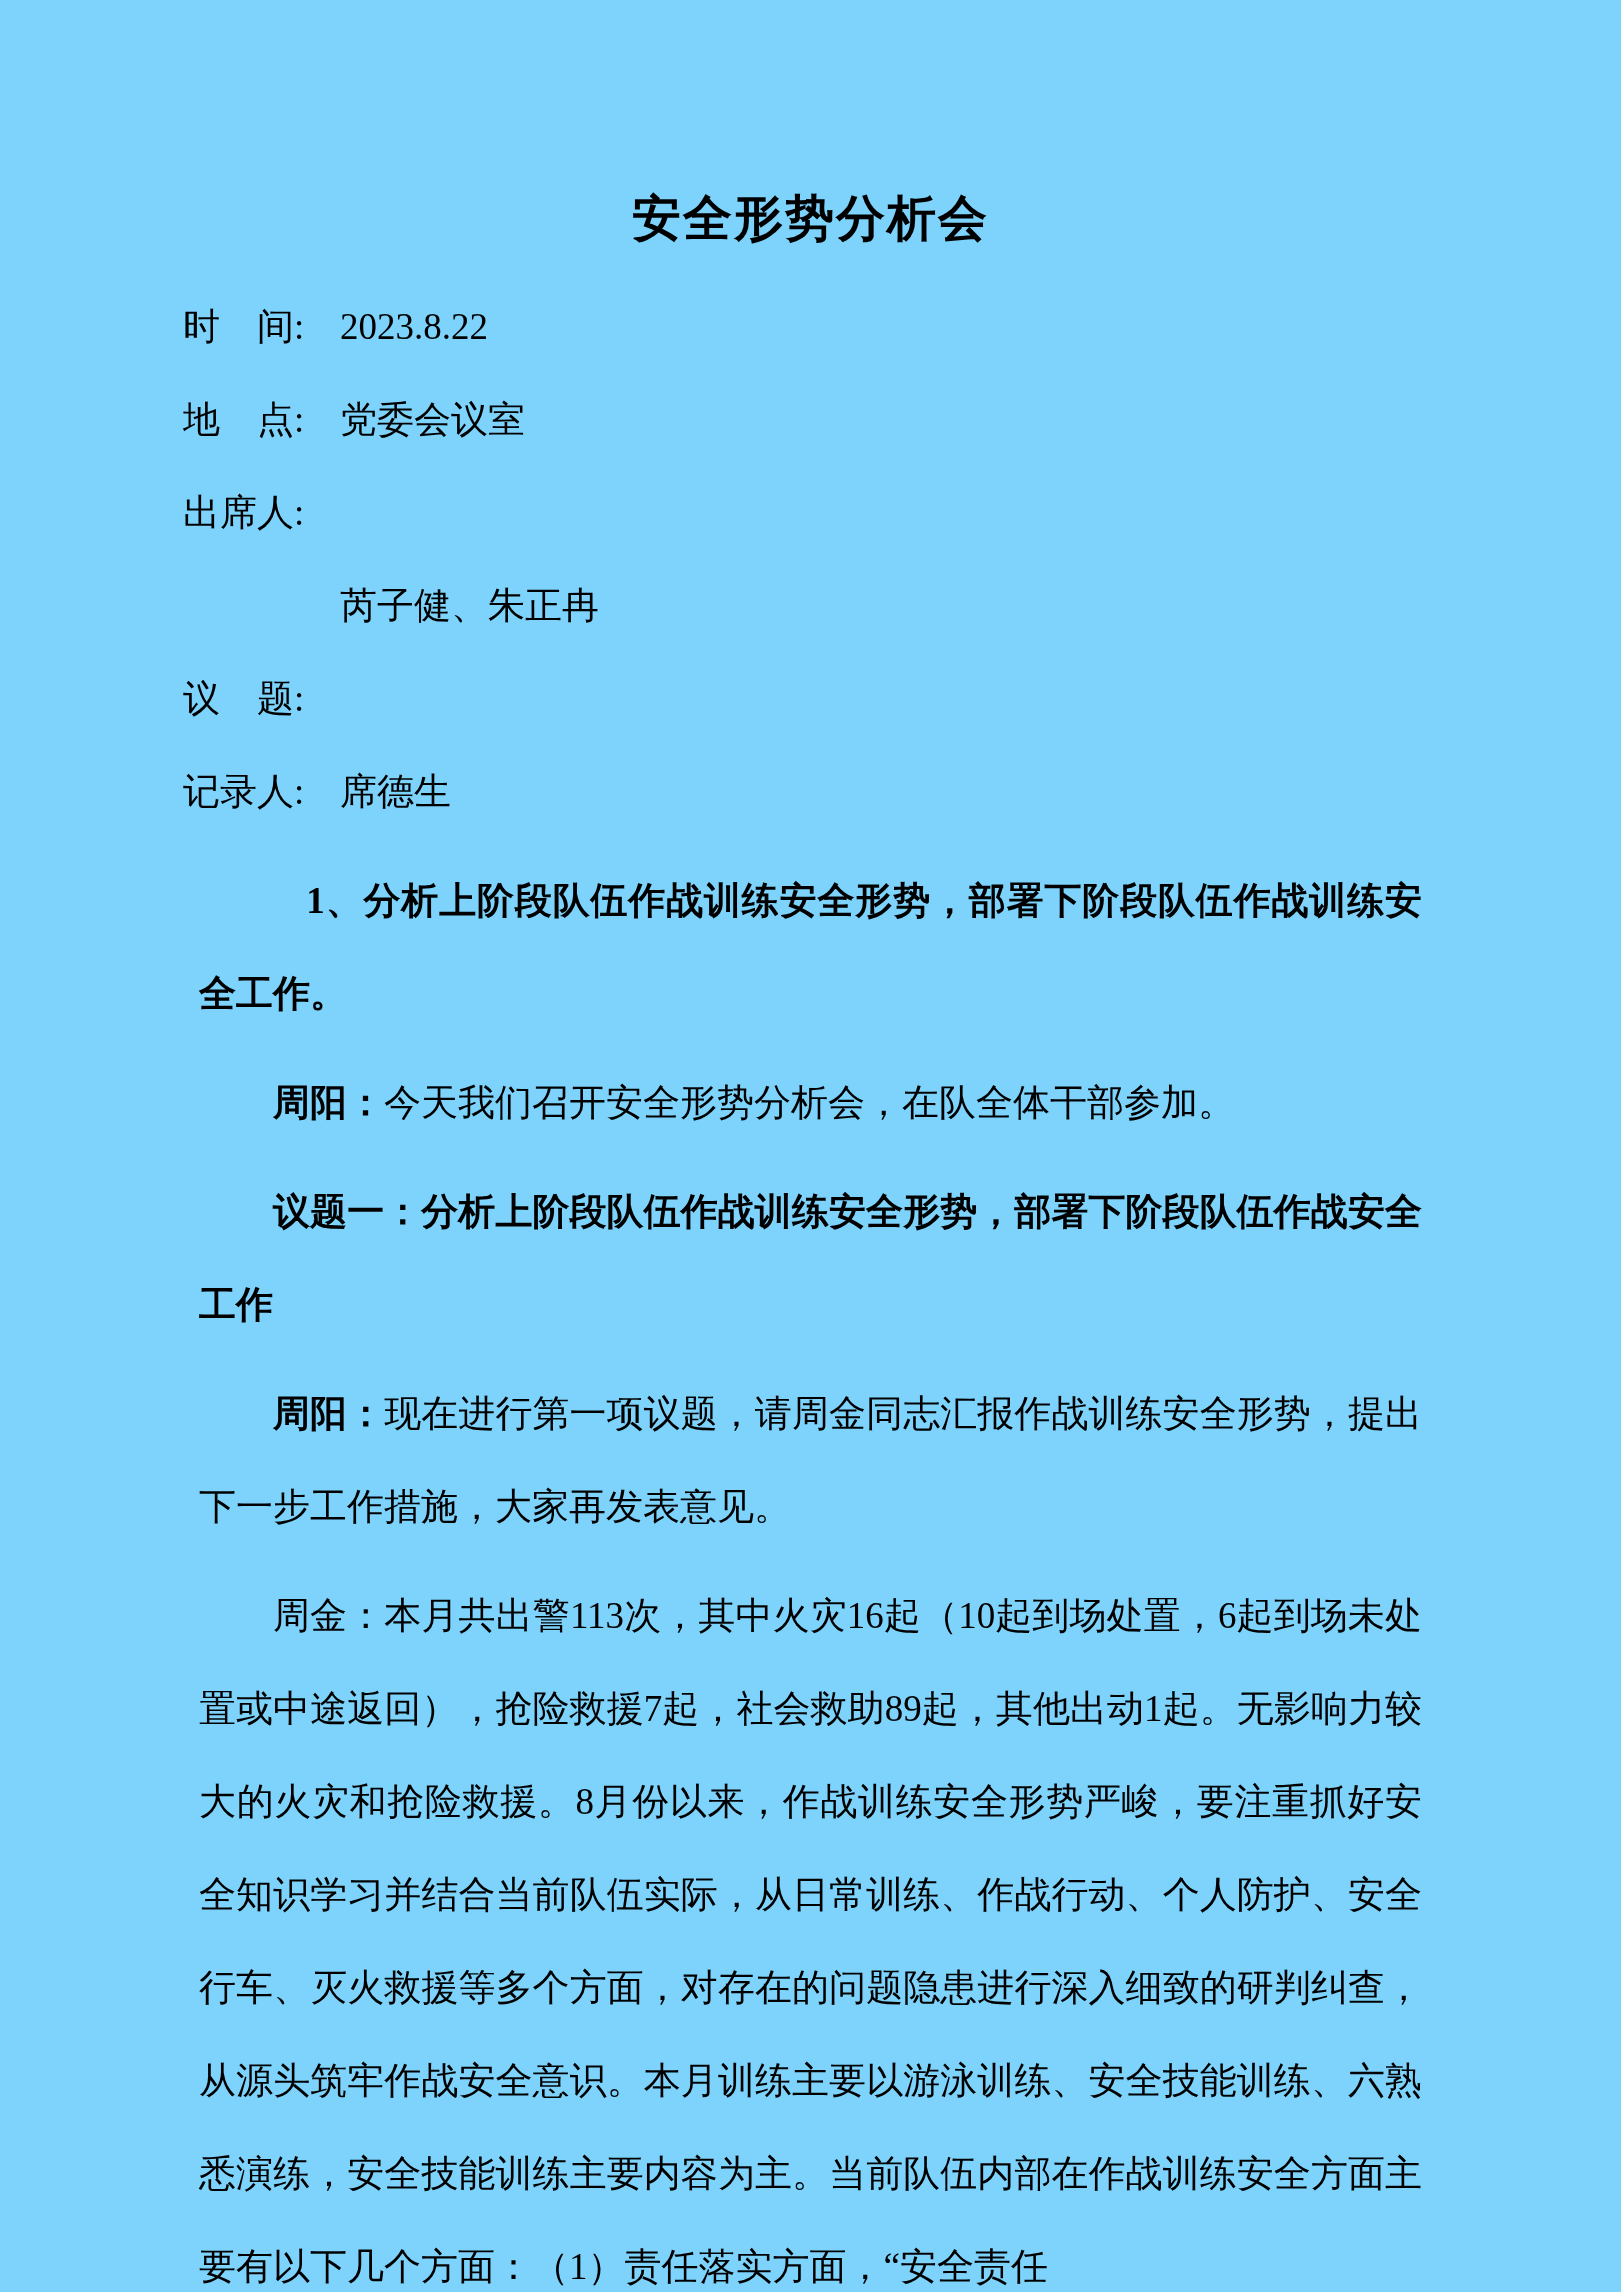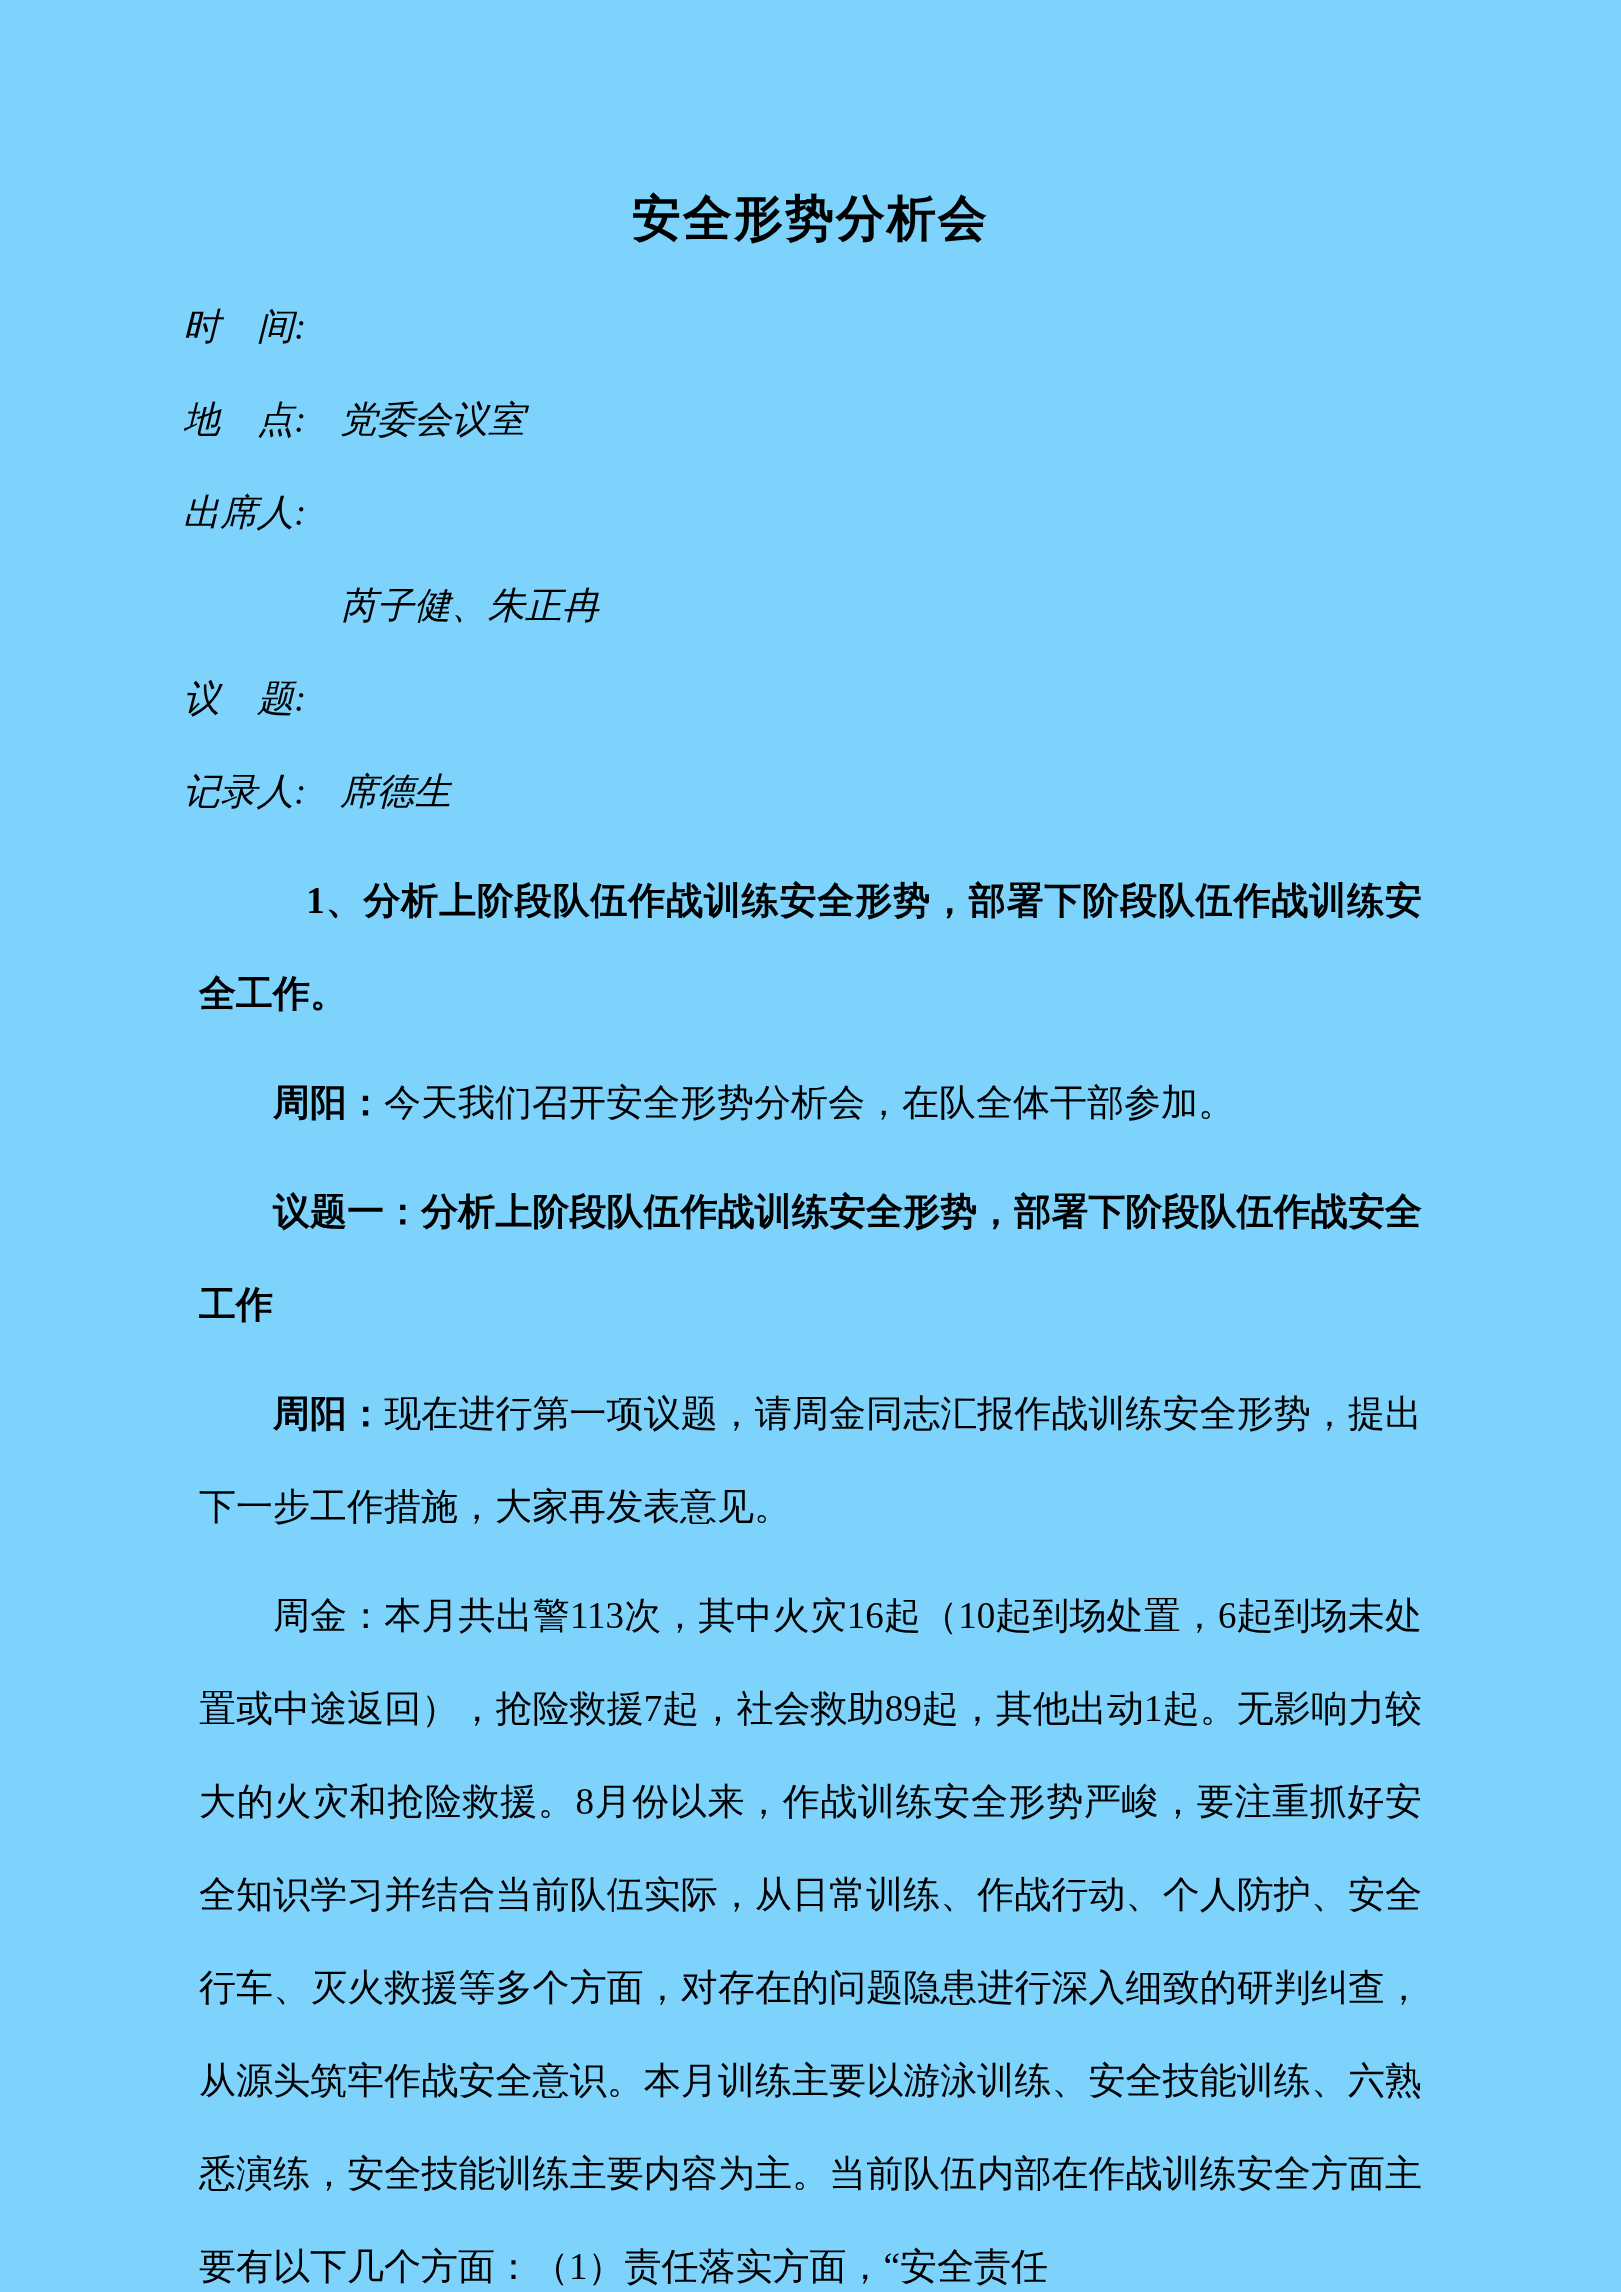--- a/index.html
+++ b/index.html
@@ -23,21 +23,20 @@
     font-size: 49px;
     font-weight: 700;
     line-height: 65px;
     font-family: "Liberation Sans", "DejaVu Sans", sans-serif;
     letter-spacing: 2px;
   }
   .meta-row {
     display: flex;
     font-size: 37px;
     line-height: 93px;
-    font-style: italic;
   }
   .meta-label {
     flex: 0 0 157px;
     white-space: pre;
   }
   .meta-value {
     flex: 1;
   }
   .para {
     margin: 16px;
@@ -61,20 +60,21 @@
 <body>
 
 <div class="page">
 
   <h1 class="title">安全形势分析会</h1>
 
   <div>
 
     <div class="meta-row">
       <span class="meta-label">时　间:</span>
+      <span class="meta-value">2023.8.22</span>
     </div>
 
     <div class="meta-row">
       <span class="meta-label">地　点:</span>
       <span class="meta-value">党委会议室</span>
     </div>
 
     <div class="meta-row">
       <span class="meta-label">出席人:</span>
       <span class="meta-value">

